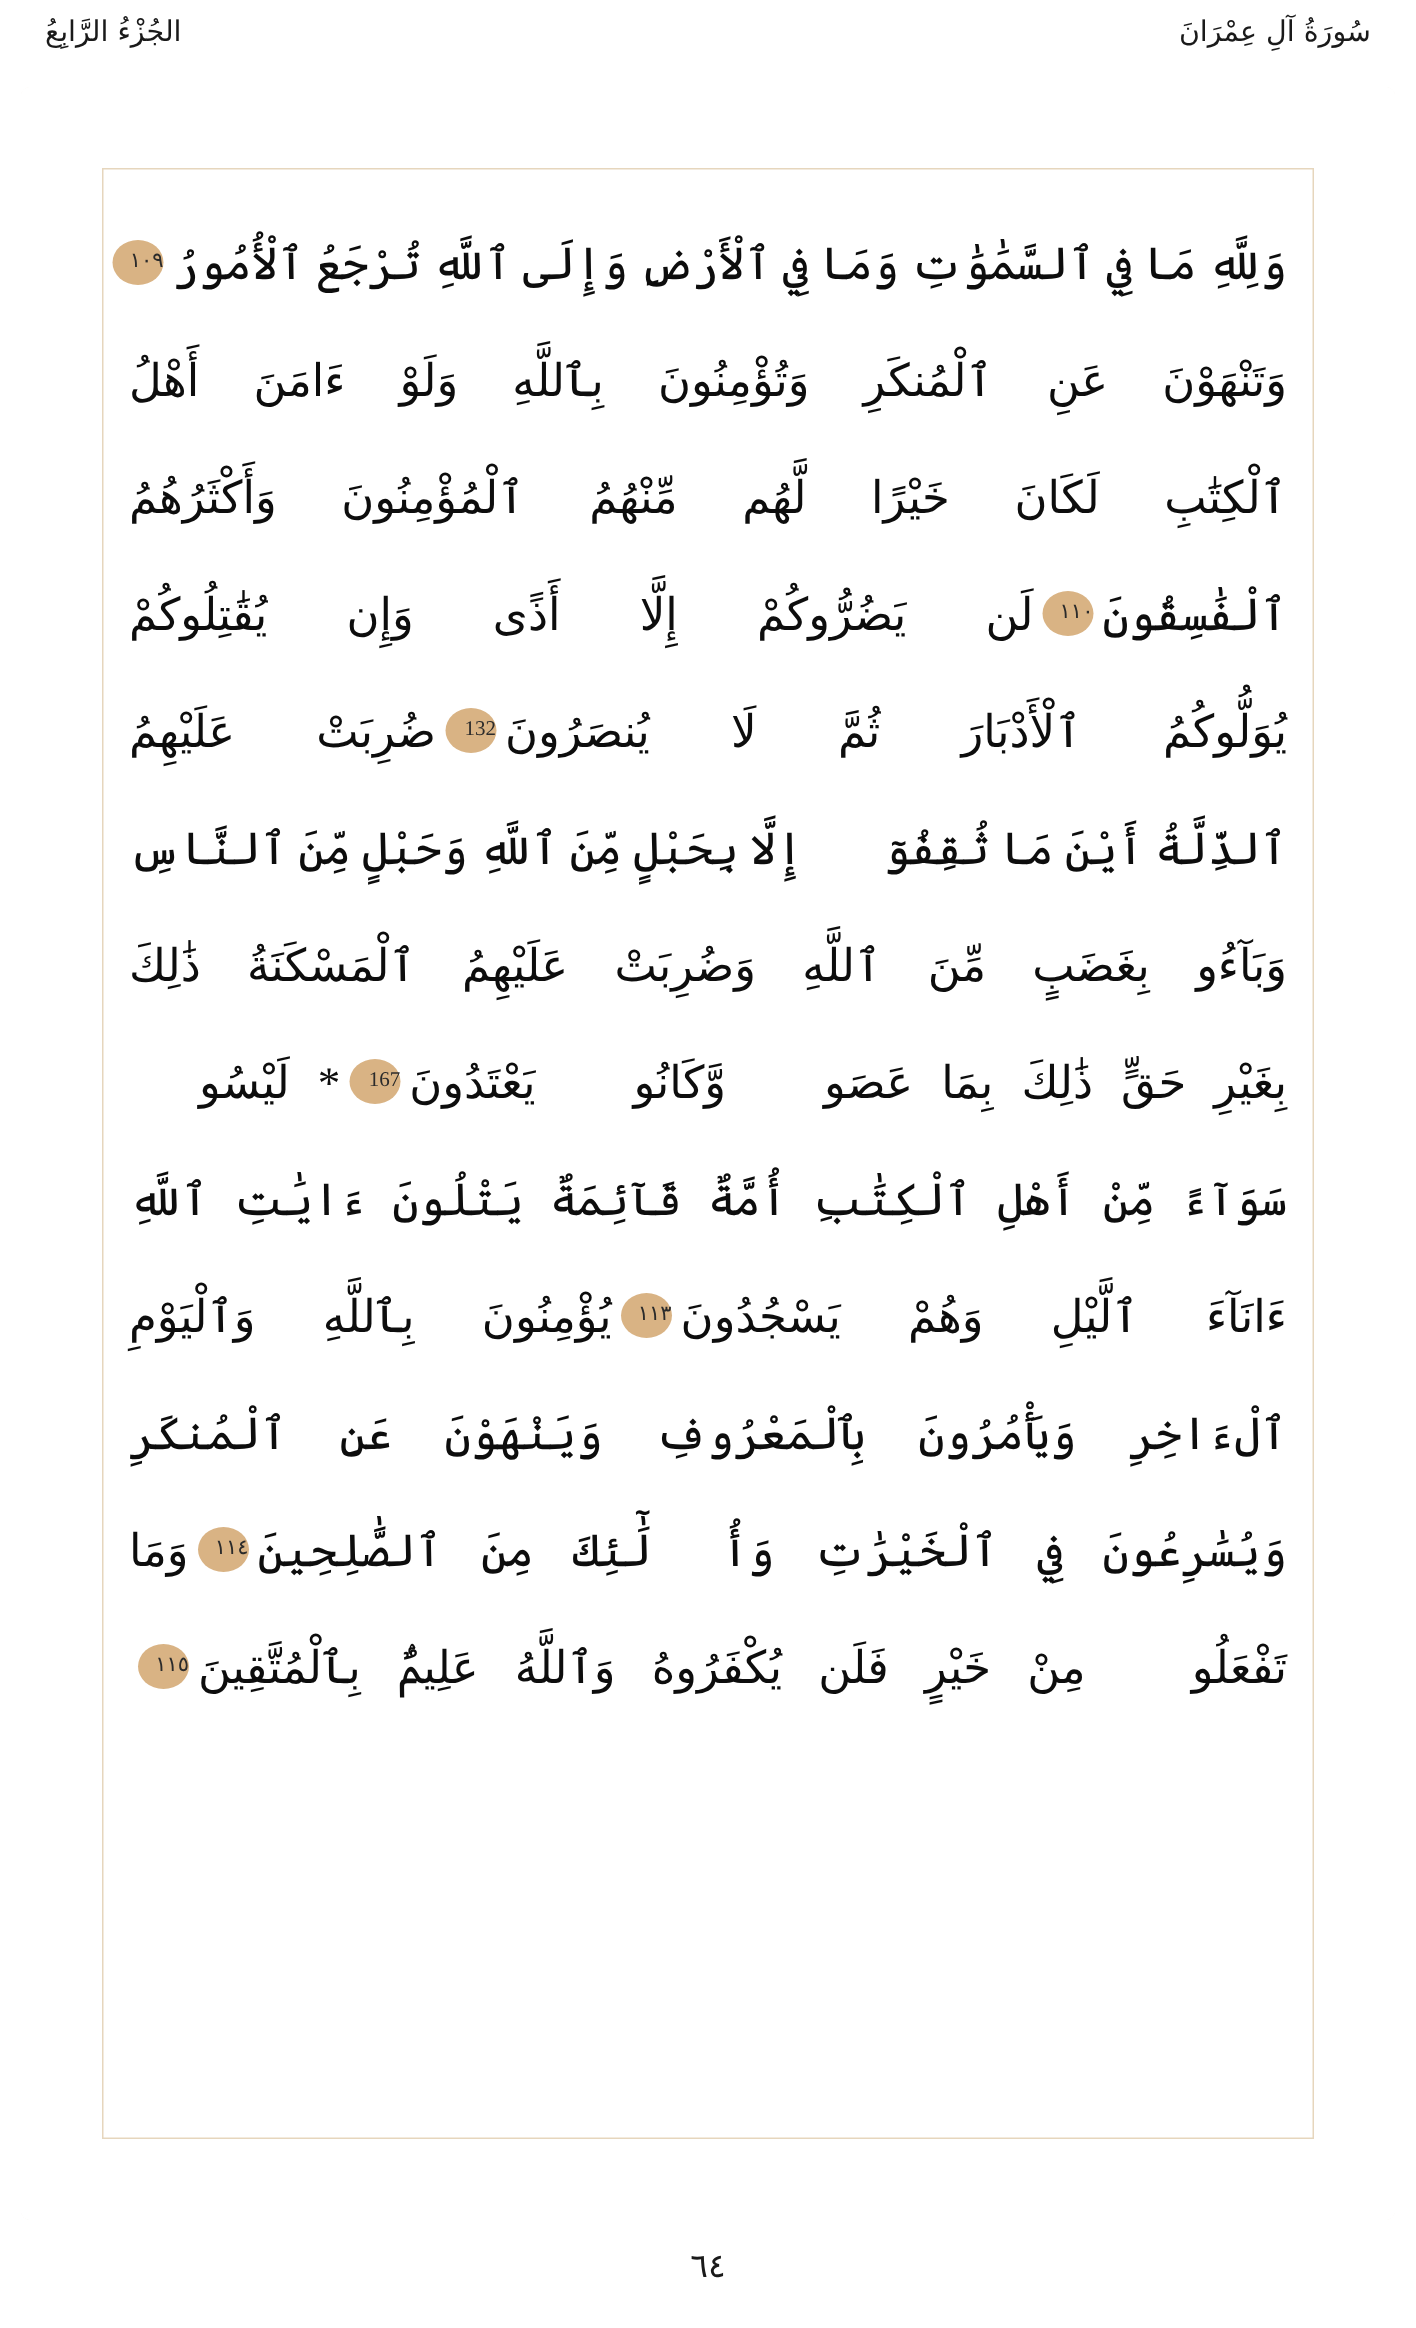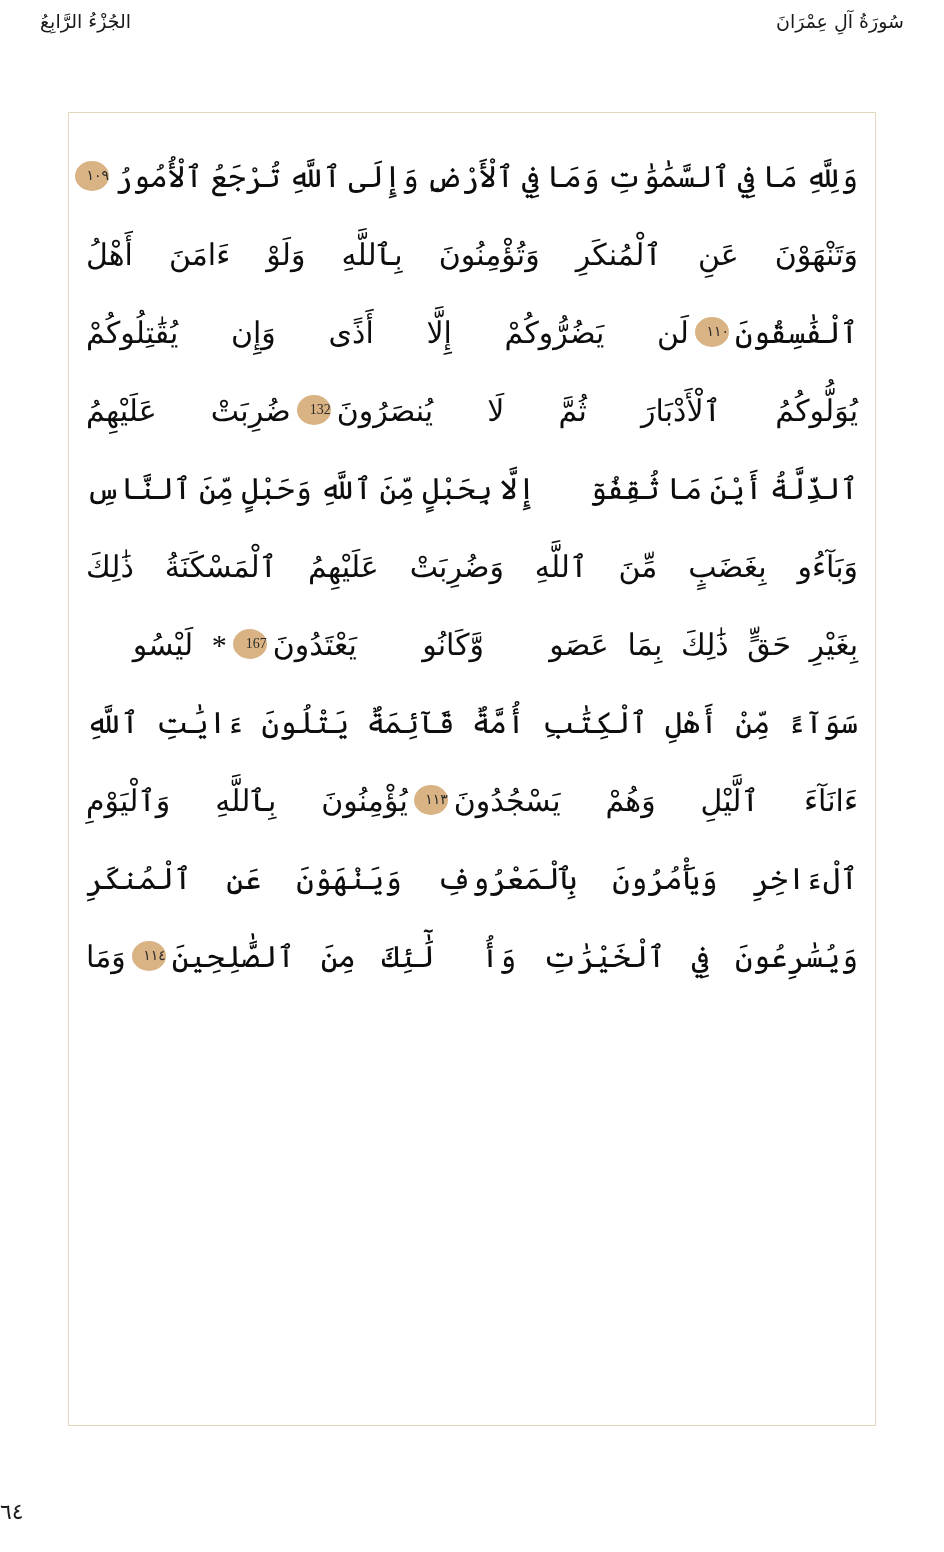--- a/index.html
+++ b/index.html
@@ -25,21 +25,21 @@
   .header {
     position: absolute;
     top: 10px;
     left: 0;
     right: 0;
     height: 40px;
     display: flex;
     flex-direction: row-reverse;
     justify-content: space-between;
     align-items: flex-start;
-    padding: 0 40px;
+    padding: 0 30px;
     box-sizing: border-box;
   }
   .header-item {
     font-family: "DejaVu Sans", "Liberation Sans", sans-serif;
     font-size: 19px;
     color: #1a1a1a;
     direction: rtl;
     white-space: nowrap;
     letter-spacing: 0.5px;
   }
@@ -127,21 +127,21 @@
     position: relative;
     top: -4px;
   }
 
   
   .page-number {
     position: absolute;
     bottom: 28px;
     left: 0;
     right: 0;
-    text-align: left;
+    text-align: center;
     font-family: "DejaVu Sans", "Liberation Sans", sans-serif;
     font-size: 22px;
     color: #1a1a1a;
     direction: rtl;
   }
 </style>
 </head>
 <body>
 
 <div class="page">
@@ -151,26 +151,28 @@
     <span class="header-item">سُورَةُ آلِ عِمْرَانَ</span>
   </div>
 
   <div class="frame-outer"></div>
   <div class="frame-mid"></div>
   <div class="frame-inner"></div>
 
   <div class="quran-body" id="body-lines">
       <div class="aya-line"><span>وَلِلَّهِ مَا فِي ٱلسَّمَٰوَٰتِ وَمَا فِي ٱلْأَرْضِ وَإِلَى ٱللَّهِ تُرْجَعُ ٱلْأُمُورُ</span><span class="aya-num">١٠٩</span></div>
       <div class="aya-line"><span>وَتَنْهَوْنَ عَنِ ٱلْمُنكَرِ وَتُؤْمِنُونَ بِٱللَّهِ وَلَوْ ءَامَنَ أَهْلُ</span></div>
+      <div class="aya-line"><span>ٱلْكِتَٰبِ لَكَانَ خَيْرًا لَّهُم مِّنْهُمُ ٱلْمُؤْمِنُونَ وَأَكْثَرُهُمُ</span></div>
       <div class="aya-line"><span>ٱلْفَٰسِقُونَ</span><span class="aya-num">١١٠</span><span>لَن يَضُرُّوكُمْ إِلَّا أَذًى وَإِن يُقَٰتِلُوكُمْ</span></div>
       <div class="aya-line"><span>يُوَلُّوكُمُ ٱلْأَدْبَارَ ثُمَّ لَا يُنصَرُونَ</span><span class="aya-num">132</span><span>ضُرِبَتْ عَلَيْهِمُ</span></div>
       <div class="aya-line"><span>ٱلذِّلَّةُ أَيْنَ مَا ثُقِفُوٓا۟ إِلَّا بِحَبْلٍ مِّنَ ٱللَّهِ وَحَبْلٍ مِّنَ ٱلنَّاسِ</span></div>
       <div class="aya-line"><span>وَبَآءُو بِغَضَبٍ مِّنَ ٱللَّهِ وَضُرِبَتْ عَلَيْهِمُ ٱلْمَسْكَنَةُ ذَٰلِكَ</span></div>
       <div class="aya-line"><span>بِغَيْرِ حَقٍّ ذَٰلِكَ بِمَا عَصَوا۟ وَّكَانُوا۟ يَعْتَدُونَ</span><span class="aya-num">167</span><span>* لَيْسُوا۟</span></div>
       <div class="aya-line"><span>سَوَآءً مِّنْ أَهْلِ ٱلْكِتَٰبِ أُمَّةٌ قَآئِمَةٌ يَتْلُونَ ءَايَٰتِ ٱللَّهِ</span></div>
       <div class="aya-line"><span>ءَانَآءَ ٱلَّيْلِ وَهُمْ يَسْجُدُونَ</span><span class="aya-num">١١٣</span><span>يُؤْمِنُونَ بِٱللَّهِ وَٱلْيَوْمِ</span></div>
       <div class="aya-line"><span>ٱلْءَاخِرِ وَيَأْمُرُونَ بِٱلْمَعْرُوفِ وَيَنْهَوْنَ عَنِ ٱلْمُنكَرِ</span></div>
       <div class="aya-line"><span>وَيُسَٰرِعُونَ فِي ٱلْخَيْرَٰتِ وَأُو۟لَٰٓئِكَ مِنَ ٱلصَّٰلِحِينَ</span><span class="aya-num">١١٤</span><span>وَمَا</span></div>
+      <div class="aya-line"><span>تَفْعَلُوا۟ مِنْ خَيْرٍ فَلَن يُكْفَرُوهُ وَٱللَّهُ عَلِيمٌۢ بِٱلْمُتَّقِينَ</span><span class="aya-num">١١٥</span></div>
     </div>
 
   <div class="page-number">٦٤</div>
 
 </div>
 
 </body></html>

